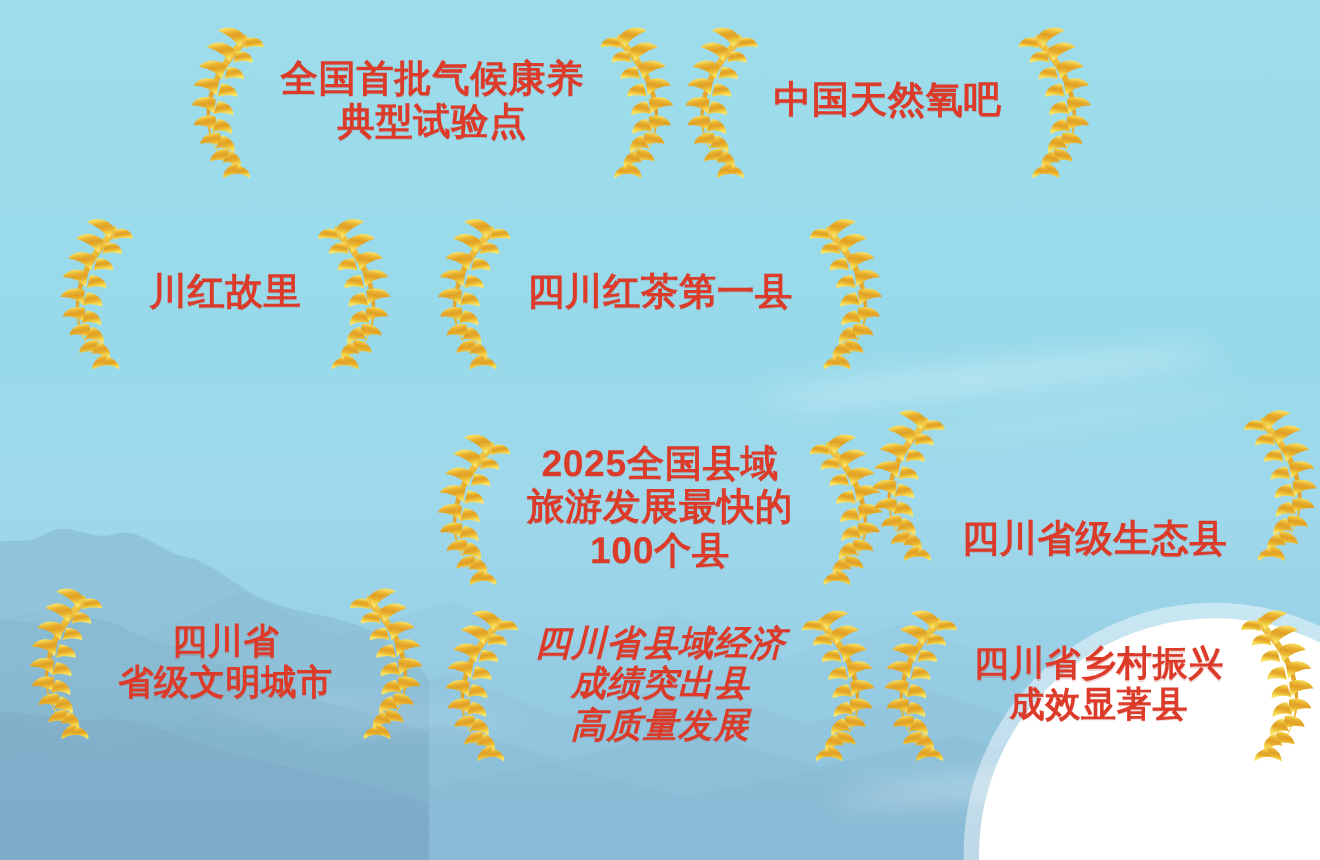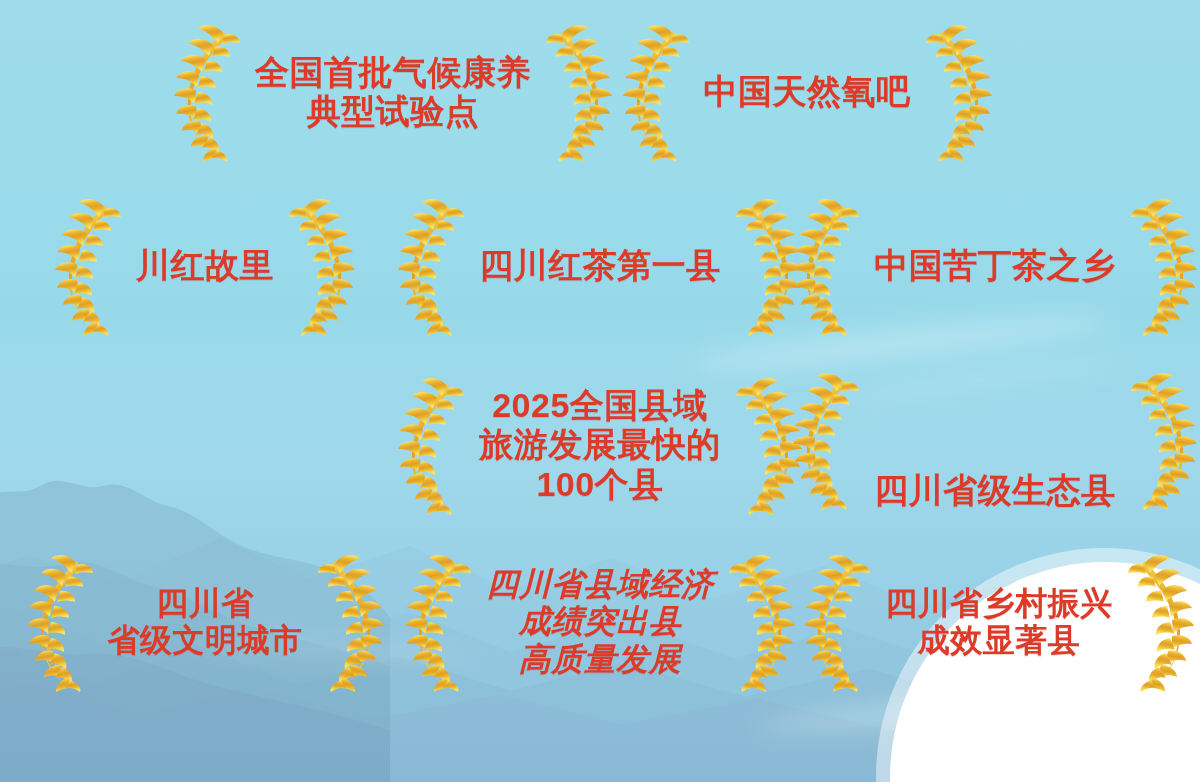--- a/index.html
+++ b/index.html
@@ -265,38 +265,23 @@
       <span class="badge-text">
         <span class="ln">四川红茶第一县</span>
       </span>
       <span class="wreath right">
         <svg>
             <use href="#laurel"></use>
           </svg>
       </span>
     </div>
 
-    <div class="badge r-two" style="left:800px;top:196px;width:390px;height:140px;">
-      <span class="wreath left">
-        <svg>
-            <use href="#laurel"></use>
-          </svg>
-      </span>
-      <span class="badge-text">
-        <span class="ln">中国苦丁茶之乡</span>
-      </span>
-      <span class="wreath right">
-        <svg>
-            <use href="#laurel"></use>
-          </svg>
-      </span>
-    </div>
-
-
-    <div class="badge r-three" style="left:405px;top:370px;width:390px;height:150px;">
+
+
+    <div class="badge r-three" style="left:405px;top:387px;width:390px;height:150px;">
       <span class="wreath left">
         <svg>
             <use href="#laurel"></use>
           </svg>
       </span>
       <span class="badge-text">
         <span class="ln">2025全国县域</span>
         <span class="ln">旅游发展最快的</span>
         <span class="ln">100个县</span>
       </span>
@@ -316,21 +301,21 @@
       <span class="badge-text">
         <span class="ln">四川省级生态县</span>
       </span>
       <span class="wreath right">
         <svg>
             <use href="#laurel"></use>
           </svg>
       </span>
     </div>
 
-    <div class="badge r-four" style="left:10px;top:552px;width:390px;height:140px;">
+    <div class="badge r-four" style="left:10px;top:532px;width:390px;height:140px;">
       <span class="wreath left">
         <svg>
             <use href="#laurel"></use>
           </svg>
       </span>
       <span class="badge-text">
         <span class="ln">四川省</span>
         <span class="ln">省级文明城市</span>
       </span>
       <span class="wreath right">

